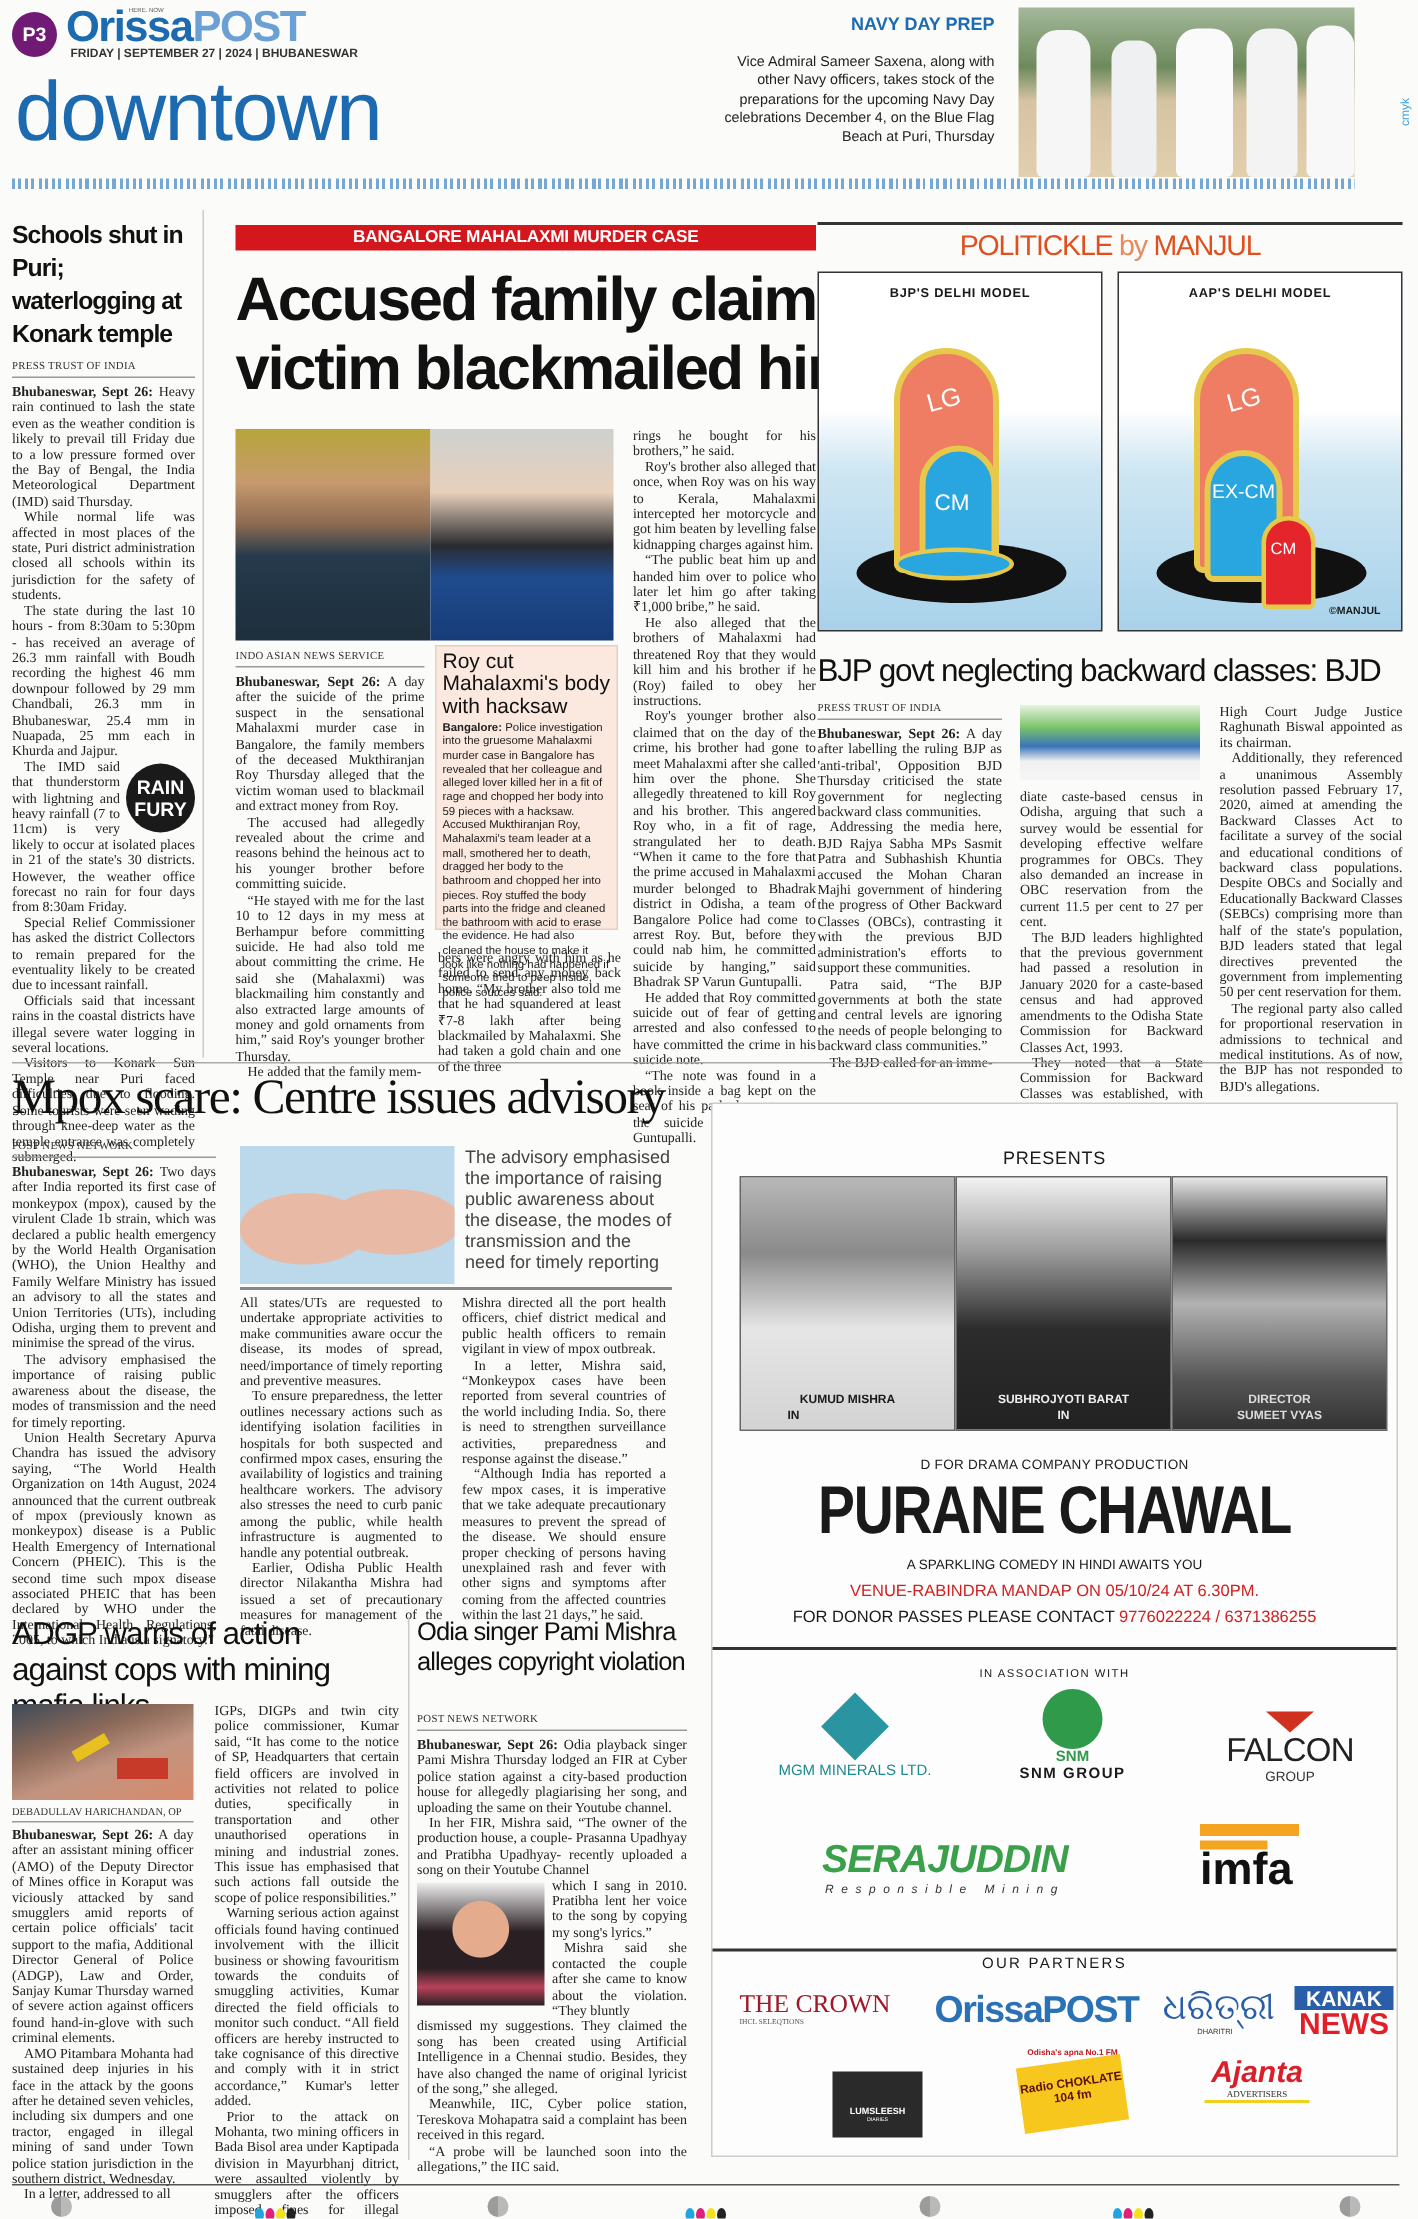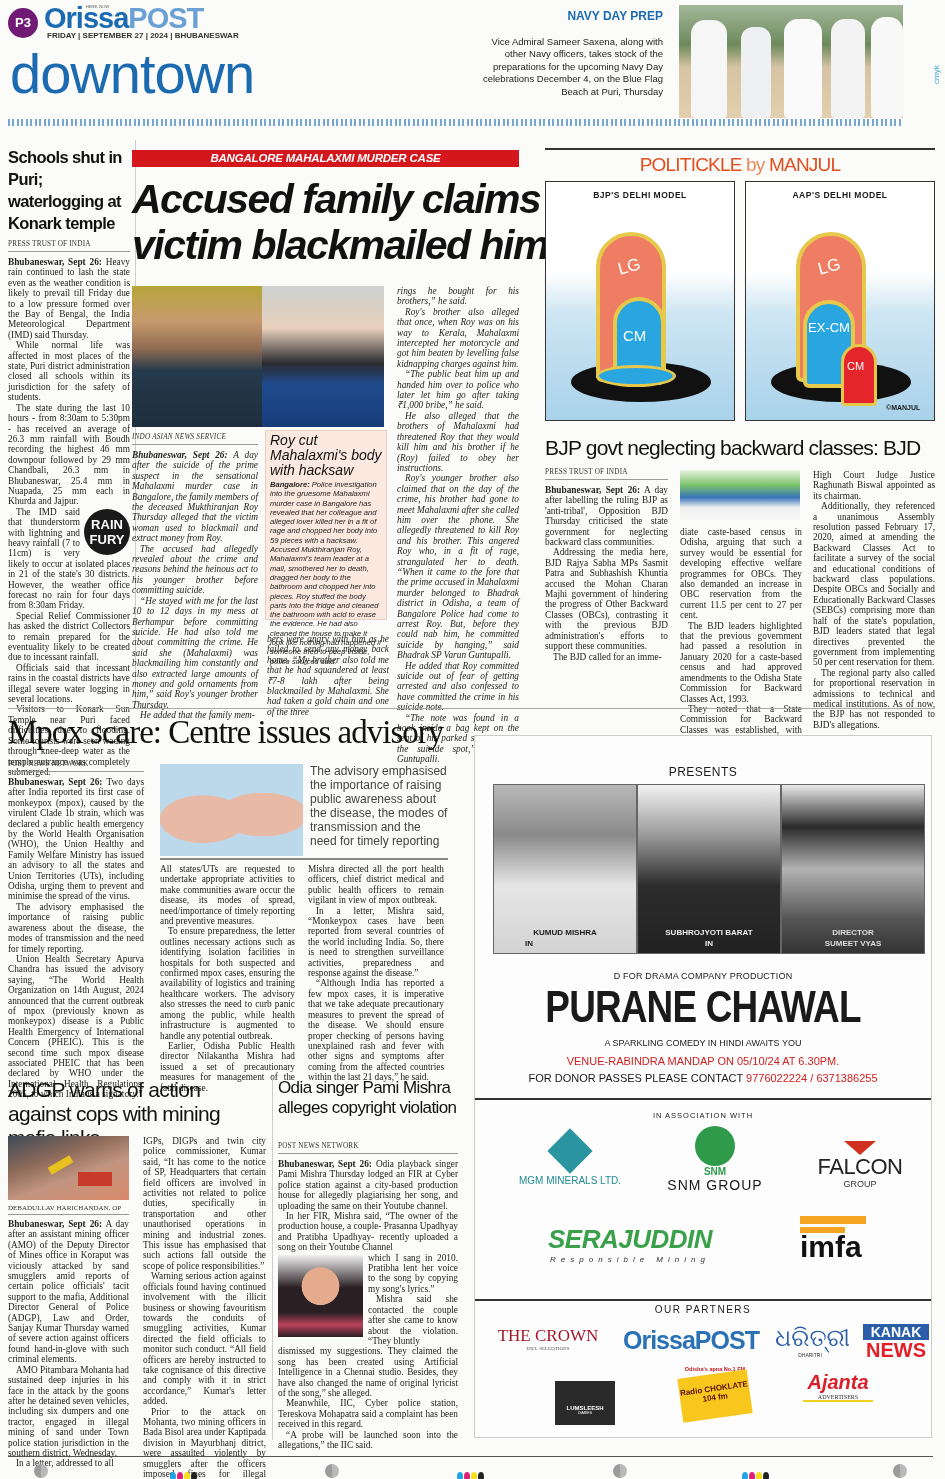--- a/index.html
+++ b/index.html
@@ -52,21 +52,21 @@
     <p style="padding-right:0">The state during the last 10 hours - from 8:30am to 5:30pm - has received an average of 26.3 mm rainfall with Boudh recording the highest 46 mm downpour followed by 29 mm Chandbali, 26.3 mm in Bhubaneswar, 25.4 mm in Nuapada, 25 mm each in Khurda and Jajpur.</p>
     <div class="sans" style="float:right;width:46px;height:46px;border-radius:50%;background:#1a1a1a;color:#fff;font-weight:bold;font-size:13px;line-height:15px;text-align:center;padding-top:8px;margin:2px 0 2px 4px">RAIN FURY</div>
     <p>The IMD said that thunderstorm with lightning and heavy rainfall (7 to 11cm) is very likely to occur at isolated places in 21 of the state's 30 districts. However, the weather office forecast no rain for four days from 8:30am Friday.</p>
     <p>Special Relief Commissioner has asked the district Collectors to remain prepared for the eventuality likely to be created due to incessant rainfall.</p>
     <p>Officials said that incessant rains in the coastal districts have illegal severe water logging in several locations.</p>
     <p>Visitors to Konark Sun Temple near Puri faced difficulties due to flooding. Some tourists were seen wading through knee-deep water as the temple entrance was completely submerged.</p>
   </div>
 </div>
 <div class="abs" style="left:135px;top:140px;width:1px;height:565px;background:#ccc"></div>
 
-<div class="abs" style="left:132px;top:150px;width:387px;height:560px;font-style:italic;">
+<div class="abs" style="left:157px;top:150px;width:387px;height:560px;">
   <div class="abs sans" style="left:0;top:0;width:387px;height:17px;background:#d4161d;color:#fff;font-weight:bold;font-size:11.5px;line-height:17px;text-align:center;letter-spacing:-.2px">BANGALORE MAHALAXMI MURDER CASE</div>
   <div class="abs hl cond" style="left:0;top:26px;font-size:41px;line-height:46px;letter-spacing:-1.5px;white-space:nowrap">
     <div>Accused family claims</div>
     <div>victim blackmailed him</div>
   </div>
   <div class="abs photo" style="left:0;top:136px;width:130px;height:141px;background:linear-gradient(180deg,#b7a53a 0%,#c79a6e 25%,#8d6a52 45%,#253a4c 60%,#1e2e3c 100%)"></div>
   <div class="abs photo" style="left:130px;top:136px;width:122px;height:141px;background:linear-gradient(180deg,#cdd1cf 0%,#e8d0bb 30%,#2b2b30 55%,#1f4b8e 70%,#173c78 100%)"></div>
 
   <div class="abs" style="left:0;top:283px;width:126px">
     <div class="agency">INDO ASIAN NEWS SERVICE</div>
@@ -122,20 +122,21 @@
   </div>
 </div>
 
 <div class="abs" style="left:545px;top:436px;width:390px;">
   <div class="hl cond" style="font-size:21px;line-height:24px;font-weight:normal;letter-spacing:-.8px;margin-bottom:6px;white-space:nowrap">BJP govt neglecting backward classes: BJD</div>
   <div class="abs" style="left:0;top:32px;width:123px">
     <div class="agency">PRESS TRUST OF INDIA</div>
     <div class="body">
       <p class="first"><b>Bhubaneswar, Sept 26:</b> <span>A day after labelling the ruling BJP as 'anti-tribal', Opposition BJD Thursday criticised the state government for neglecting backward class communities.</span></p>
       <p>Addressing the media here, BJD Rajya Sabha MPs Sasmit Patra and Subhashish Khuntia accused the Mohan Charan Majhi government of hindering the progress of Other Backward Classes (OBCs), contrasting it with the previous BJD administration's efforts to support these communities.</p>
+      <p>Patra said, “The BJP governments at both the state and central levels are ignoring the needs of people belonging to backward class communities.”</p>
       <p>The BJD called for an imme-</p>
     </div>
   </div>
   <div class="abs photo" style="left:135px;top:34px;width:120px;height:50px;background:linear-gradient(180deg,#e8f3e0 0%,#7ac36a 30%,#3a74b8 55%,#f0f0f0 75%,#f6f6f6 100%)"></div>
   <div class="abs body" style="left:135px;top:91px;width:122px">
     <p class="first">diate caste-based census in Odisha, arguing that such a survey would be essential for developing effective welfare programmes for OBCs. They also demanded an increase in OBC reservation from the current 11.5 per cent to 27 per cent.</p>
     <p>The BJD leaders highlighted that the previous government had passed a resolution in January 2020 for a caste-based census and had approved amendments to the Odisha State Commission for Backward Classes Act, 1993.</p>
     <p>They noted that a State Commission for Backward Classes was established, with former</p>
   </div>
   <div class="abs body" style="left:268px;top:34px;width:122px">
@@ -234,41 +235,41 @@
   <div class="abs" style="left:0;top:362px;width:100%;height:1.5px;background:#333"></div>
   <div class="abs sans" style="left:0;top:375px;width:100%;text-align:center;font-size:7.5px;letter-spacing:1px">IN ASSOCIATION WITH</div>
 
   <div class="abs sans" style="left:35px;top:395px;width:120px;text-align:center">
     <div style="margin:0 auto 4px;width:40px;height:40px;background:#2a95a0;transform:rotate(45deg) scale(.8)"></div>
     <div style="font-size:10px;color:#1e8a92">MGM MINERALS LTD.</div>
   </div>
   <div class="abs sans" style="left:175px;top:390px;width:130px;text-align:center">
     <div style="margin:0 auto;width:40px;height:40px;border-radius:50%;background:#2e9a4a"></div>
     <div style="font-size:10px;font-weight:bold;color:#2e9a4a">SNM</div>
-    <div style="font-size:14px;font-weight:normal;letter-spacing:1px">SNM GROUP</div>
+    <div style="font-size:10px;font-weight:bold;letter-spacing:1px">SNM GROUP</div>
   </div>
   <div class="abs sans" style="left:330px;top:405px;width:110px;text-align:center">
     <div style="margin:0 auto;width:0;height:0;border-left:16px solid transparent;border-right:16px solid transparent;border-top:14px solid #d0301e"></div>
     <div style="font-size:22px;line-height:24px;letter-spacing:-.5px;color:#222">FALCON</div>
     <div style="font-size:9px;color:#333">GROUP</div>
   </div>
   <div class="abs sans" style="left:55px;top:488px;width:200px;text-align:center">
     <div style="font-size:26px;font-weight:bold;font-style:italic;color:#3aa04a;letter-spacing:-.5px">SERAJUDDIN</div>
     <div style="font-size:8px;font-style:italic;letter-spacing:5px;color:#333">Responsible Mining</div>
   </div>
   <div class="abs sans" style="left:325px;top:480px;width:100px;text-align:left">
     <div style="width:66px;height:8px;background:#f3a420;margin-bottom:3px"></div>
     <div style="width:45px;height:6px;background:#f3a420"></div>
     <div style="font-size:30px;font-weight:bold;line-height:28px;color:#111">imfa</div>
   </div>
 
   <div class="abs" style="left:0;top:563px;width:100%;height:1.5px;background:#333"></div>
   <div class="abs sans" style="left:0;top:568px;width:100%;text-align:center;font-size:10px;letter-spacing:1.5px">OUR PARTNERS</div>
 
-  <div class="abs" style="left:18px;top:590px;width:110px;text-align:center;font-family:'Liberation Serif',serif">
+  <div class="abs" style="left:18px;top:590px;width:110px;font-family:'Liberation Serif',serif">
     <div style="font-size:17px;color:#a0182a">THE CROWN</div>
     <div style="font-size:5px;color:#555">IHCL SELEQTIONS</div>
   </div>
   <div class="abs sans" style="left:148px;top:590px;font-size:25px;font-weight:bold;letter-spacing:-1px;color:#2a72b5">OrissaPOST</div>
   <div class="abs" style="left:300px;top:588px;width:70px;text-align:center">
     <div style="font-size:24px;color:#2a5ea8;font-family:'DejaVu Sans',sans-serif">ଧରିତ୍ରୀ</div>
     <div class="sans" style="font-size:5px;color:#333">DHARITRI</div>
   </div>
   <div class="abs sans" style="left:388px;top:588px;width:66px;text-align:center;font-weight:bold">
     <div style="background:#2a5ea8;color:#fff;font-size:14px;line-height:16px">KANAK</div>

